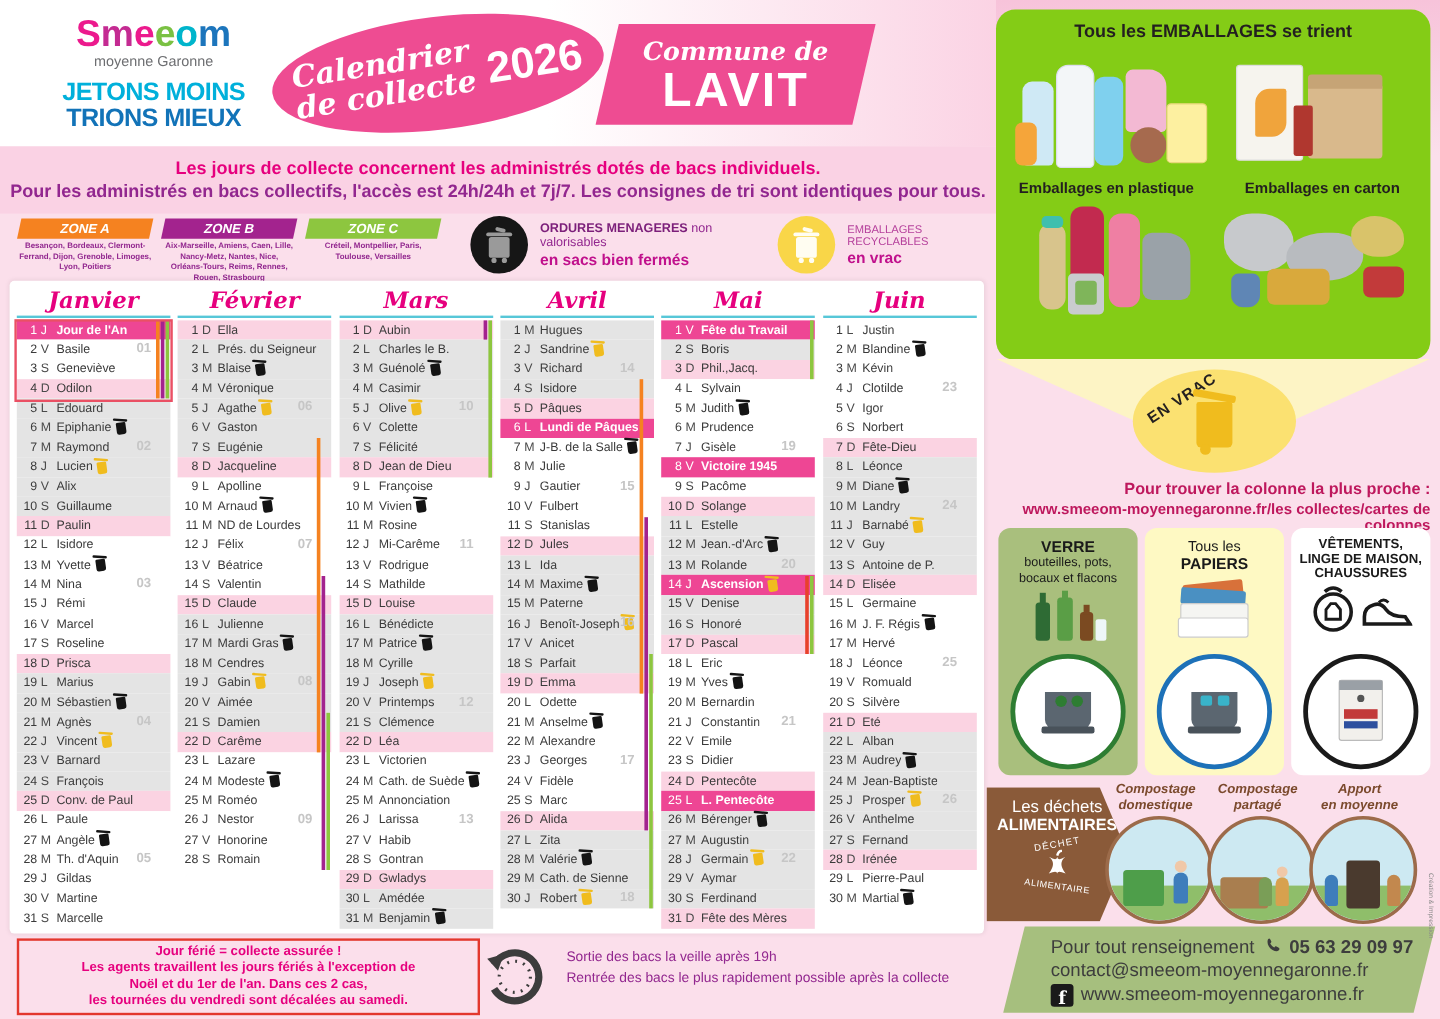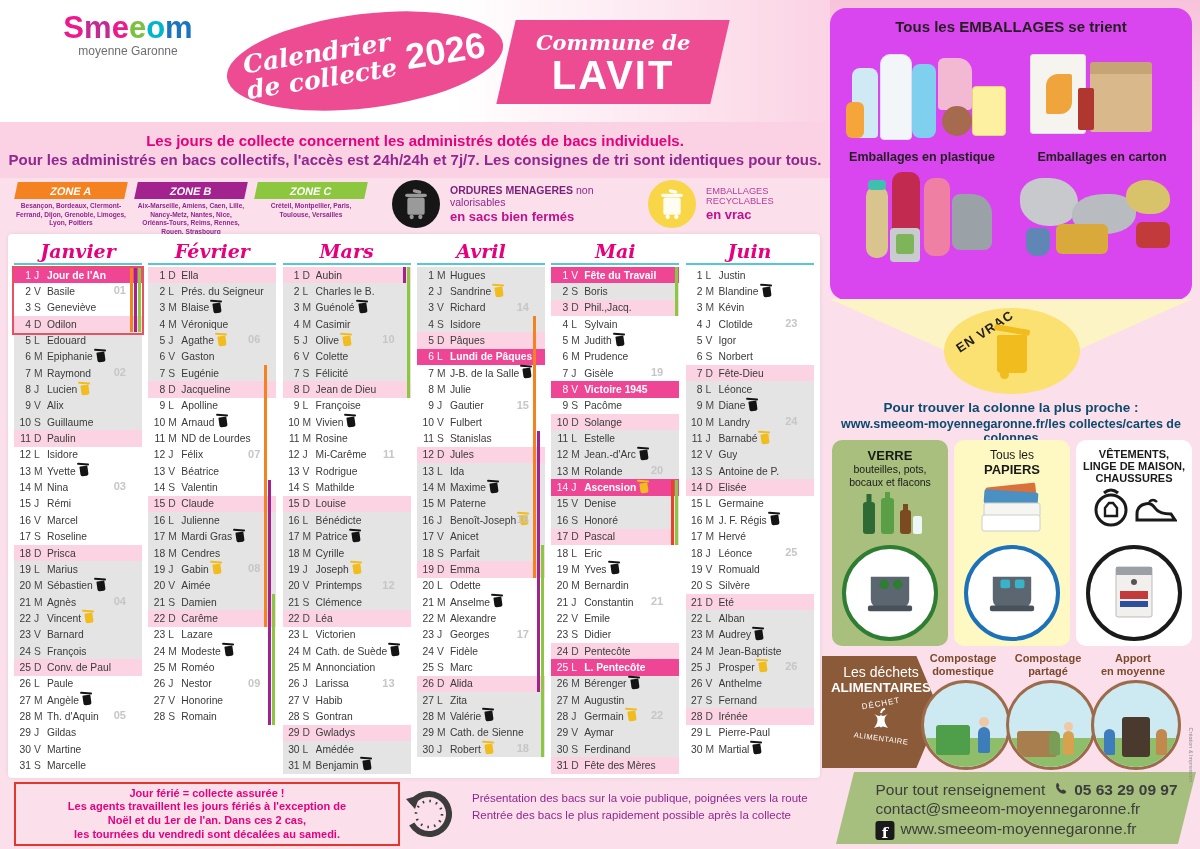--- a/index.html
+++ b/index.html
@@ -75,53 +75,53 @@
   .bi.b{background:#141414;}
   .bi.y{background:#f0bc1e;}
 
   
   .ferie{left:14px;top:782px;width:382px;height:60px;border:2px solid #e3372e;
      display:flex;flex-direction:column;align-items:center;justify-content:center;
      font-size:11px;font-weight:bold;color:#e6007e;line-height:1.25;text-align:center;}
   .bacs{left:472px;top:790px;font-size:11.5px;color:#92278f;line-height:1.45;}
 
   
-  .ypanel{left:830px;top:8px;width:362px;height:292px;background:#d946ef;border-radius:16px;}
+  .ypanel{left:830px;top:8px;width:362px;height:292px;background:#84cc16;border-radius:16px;}
   .ypanel .title{text-align:center;font-size:15px;font-weight:bold;color:#231f20;margin-top:10px;}
   .ycap{font-size:12.5px;font-weight:bold;color:#231f20;text-align:center;}
   .funnel{left:830px;top:299px;width:362px;height:60px;background:#fdf4c5;
      clip-path:polygon(0 0,100% 0,63% 100%,37% 100%);}
   .vrac{left:944px;top:308px;width:136px;height:86px;background:#fbe171;border-radius:50%;
      display:flex;align-items:center;justify-content:center;}
   .vrac-label{position:absolute;left:8px;top:16px;transform:rotate(-33deg);font-size:13px;
      font-weight:bold;color:#231f20;letter-spacing:1px;}
   .bigbin{width:30px;height:38px;background:#f0bc1e;border-radius:2px 2px 4px 4px;position:relative;margin-top:6px;}
   .bigbin::before{content:"";position:absolute;top:-8px;left:-3px;width:36px;height:6px;background:inherit;
      transform:rotate(10deg);border-radius:2px;}
   .bigbin::after{content:"";position:absolute;bottom:-6px;left:3px;width:9px;height:9px;border-radius:50%;background:inherit;}
-  .colonne{left:830px;top:400px;width:362px;text-align:center;color:#0c4a6e;font-weight:bold;}
+  .colonne{left:830px;top:400px;width:362px;text-align:right;color:#be185d;font-weight:bold;}
   .colonne .c1{font-size:13.5px;}
   .colonne .c2{font-size:12.5px;margin-top:2px;}
 
   .drop{top:440px;height:206px;width:116px;border-radius:10px;text-align:center;}
   .drop .t-b{font-weight:bold;font-size:13px;color:#1a1a1a;padding-top:8px;}
   .drop .t-r{font-size:10.5px;color:#1a1a1a;line-height:1.2;}
   .drop-circle{position:absolute;bottom:5px;left:50%;transform:translateX(-50%);
      width:88px;height:88px;border-radius:50%;background:#fff;display:flex;align-items:center;justify-content:center;}
 
   .alim-panel{left:822px;top:656px;width:118px;height:112px;background:#8a5a39;
      clip-path:polygon(0 0,80% 0,100% 50%,80% 100%,0 100%);
      color:#fff;text-align:center;padding-top:8px;box-sizing:border-box;}
   .alim-panel .a1{font-size:14px;}
   .alim-panel .a2{font-size:13.5px;font-weight:bold;}
   .alim-badge{margin:4px auto 0;width:62px;height:58px;position:relative;}
   .alim-badge .bt{font-size:8px;letter-spacing:1px;transform:rotate(-10deg);}
   .alim-badge .bb{font-size:7.5px;letter-spacing:0.5px;transform:rotate(8deg);}
   .alim-cap{position:absolute;top:652px;font-size:11px;font-weight:bold;color:#7b4a2d;
-     text-align:center;line-height:1.15;width:90px;}
+     text-align:center;line-height:1.15;width:90px;font-style:italic;}
   .alim-circle{position:absolute;top:680px;width:84px;height:84px;border-radius:50%;
      border:3px solid #9c6b4a;overflow:hidden;background:#cde9f2;}
   .alim-grass{position:absolute;bottom:0;left:0;right:0;height:34%;background:#8fbe6a;}
 
   .contact{left:845px;top:772px;width:342px;height:72px;background:#a6bf7e;transform:skewX(-14deg);}
   .contact-in{transform:skewX(14deg);padding:8px 0 0 30px;font-size:15.5px;color:#3d3d3d;line-height:1.25;}
   .fb{display:inline-flex;width:19px;height:19px;background:#1a1a1a;border-radius:3px;color:#fff;
      font-family:"DejaVu Serif",serif;font-weight:bold;font-size:15px;align-items:flex-end;justify-content:center;
      vertical-align:-4px;margin-right:6px;line-height:0.9;}
   .credit{right:6px;top:782px;font-size:5.5px;color:#8a8a8a;transform:rotate(90deg);transform-origin:right top;}
@@ -134,20 +134,24 @@
 <body>
 
 <div class="abs header-bg"></div>
 <div class="abs hdr-pink-corner"></div>
 
 <div class="abs logo">
   <div class="brand">
     <span class="brand-letter" style="color: rgb(236, 26, 141);">S</span><span class="brand-letter" style="color: rgb(196, 43, 146);">m</span><span class="brand-letter" style="color: rgb(236, 26, 141);">e</span><span class="brand-letter" style="color: rgb(122, 193, 67);">e</span><span class="brand-letter" style="color: rgb(0, 181, 204);">o</span><span class="brand-letter" style="color: rgb(28, 117, 188);">m</span>
   </div>
   <div class="brand-sub">moyenne Garonne</div>
+  <div class="tagline">
+    <div class="tg1">JETONS MOINS</div>
+    <div class="tg2">TRIONS MIEUX</div>
+  </div>
 </div>
 
 <div class="abs oval">
   <div class="scr script">
     <div>Calendrier</div>
     <div>de collecte</div>
   </div>
   <div class="yr">2026</div>
 </div>
 
@@ -1231,21 +1235,21 @@
 </div>
 
 <div class="abs" style="left:402px;top:787px">
   <svg width="54" height="54" viewBox="0 0 54 54">
     <circle cx="27" cy="27" r="20" fill="none" stroke="#3c3c3c" stroke-width="6" stroke-dasharray="104 22" transform="rotate(-150 27 27)"></circle>
     <polygon points="4,12 18,8 13,22" fill="#3c3c3c"></polygon>
     <circle cx="27" cy="27" r="13" fill="none" stroke="#3c3c3c" stroke-width="2.6" stroke-dasharray="1.6 5.2"></circle>
   </svg>
 </div>
 <div class="abs bacs">
-  <div>Présentation des bacs sur la voie publique, poignées vers la route</div>
+  <div>Sortie des bacs la veille après 19h</div>
   <div>Rentrée des bacs le plus rapidement possible après la collecte</div>
 </div>
 
 <div class="abs ypanel">
   <div class="title">Tous les EMBALLAGES se trient</div>
 
   <div class="abs" style="left:16px;top:36px;width:160px;height:102px">
     <div class="ph" style="left:6px;top:24px;width:26px;height:70px;background:#cfe9f5;border-radius:8px 8px 4px 4px"></div>
     <div class="ph" style="left:34px;top:10px;width:30px;height:84px;background:#f3f6f8;border:1px solid #dde;border-radius:10px 10px 4px 4px"></div>
     <div class="ph" style="left:66px;top:20px;width:24px;height:74px;background:#7fd0ee;border-radius:8px"></div>

